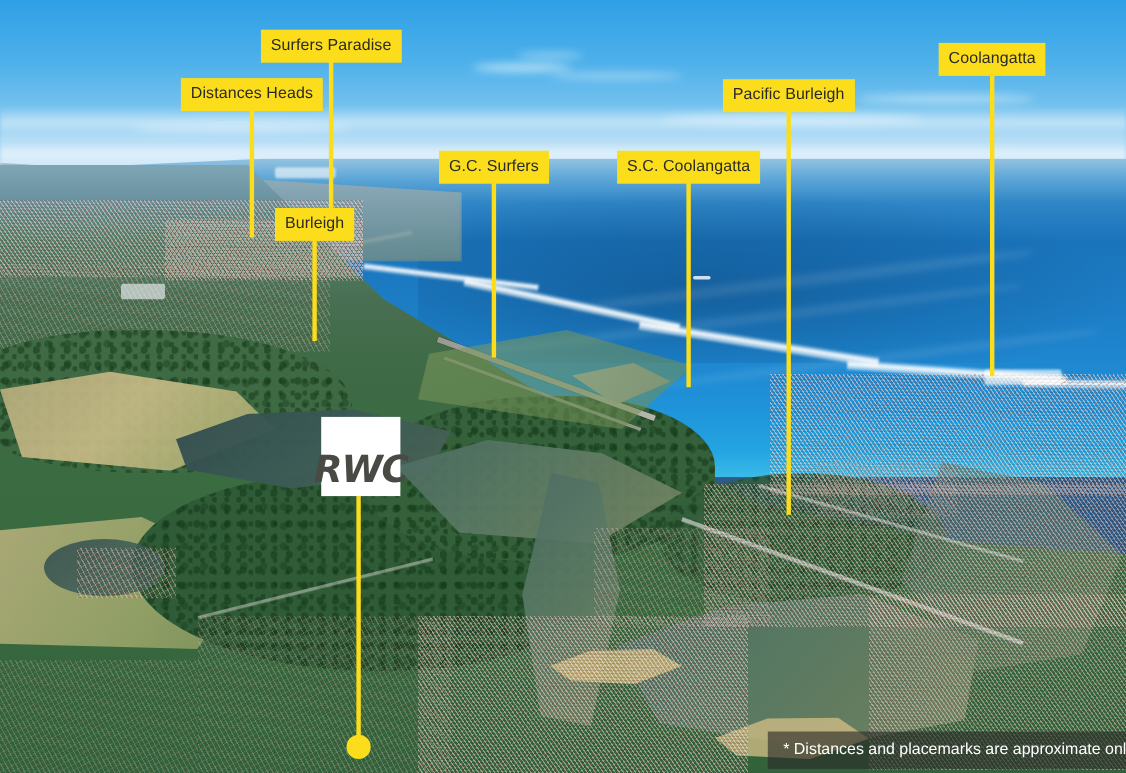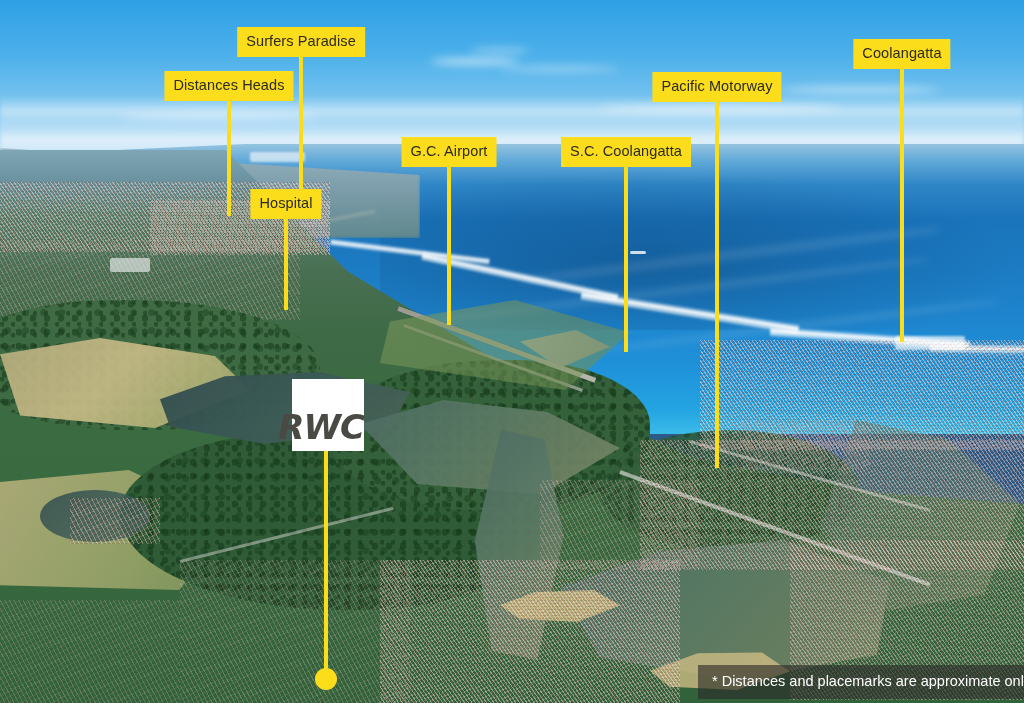--- a/index.html
+++ b/index.html
@@ -170,21 +170,21 @@
     background:#fcdd1c;
     border-radius:50%;
     transform:translate(-50%,-50%);
     left:0;
   }
 
   
   .rwc-card{
     position:absolute;
     background:#ffffff;
-    display:flex; align-items:center; justify-content:flex-end;
+    display:flex; align-items:center; justify-content:center;
   }
   .rwc-card .rwc-text{
     font-family:"DejaVu Sans", sans-serif;
     font-weight:bold;
     font-style:italic;
     font-size:34px;
     color:#4a4a45;
     letter-spacing:-1px;
     transform:translateY(12px);
   }
@@ -283,36 +283,36 @@
     <div class="box">Distances Heads</div>
     <div class="stem" style="top:26px;height:119px;"></div>
   </div>
 
   <div class="pin" style="left:301px;top:27px;">
     <div class="box">Surfers Paradise</div>
     <div class="stem" style="top:26px;height:140px;"></div>
   </div>
 
   <div class="pin" style="left:286px;top:189px;">
-    <div class="box">Hospital</div>
+    <div class="box">Burleigh</div>
     <div class="stem" style="top:26px;height:95px;"></div>
   </div>
 
   <div class="pin" style="left:449px;top:137px;">
-    <div class="box">G.C. Airport</div>
+    <div class="box">G.C. Surfers</div>
     <div class="stem" style="top:26px;height:162px;"></div>
   </div>
 
   <div class="pin" style="left:626px;top:137px;">
     <div class="box">S.C. Coolangatta</div>
     <div class="stem" style="top:26px;height:189px;"></div>
   </div>
 
   <div class="pin" style="left:717px;top:72px;">
-    <div class="box">Pacific Motorway</div>
+    <div class="box">Pacific Burleigh</div>
     <div class="stem" style="top:26px;height:370px;"></div>
   </div>
 
   <div class="pin" style="left:902px;top:39px;">
     <div class="box">Coolangatta</div>
     <div class="stem" style="top:26px;height:277px;"></div>
   </div>
 
   <div class="pin" style="left:326px;top:379px;">
     <div class="stem" style="top:72px;height:228px;"></div>

